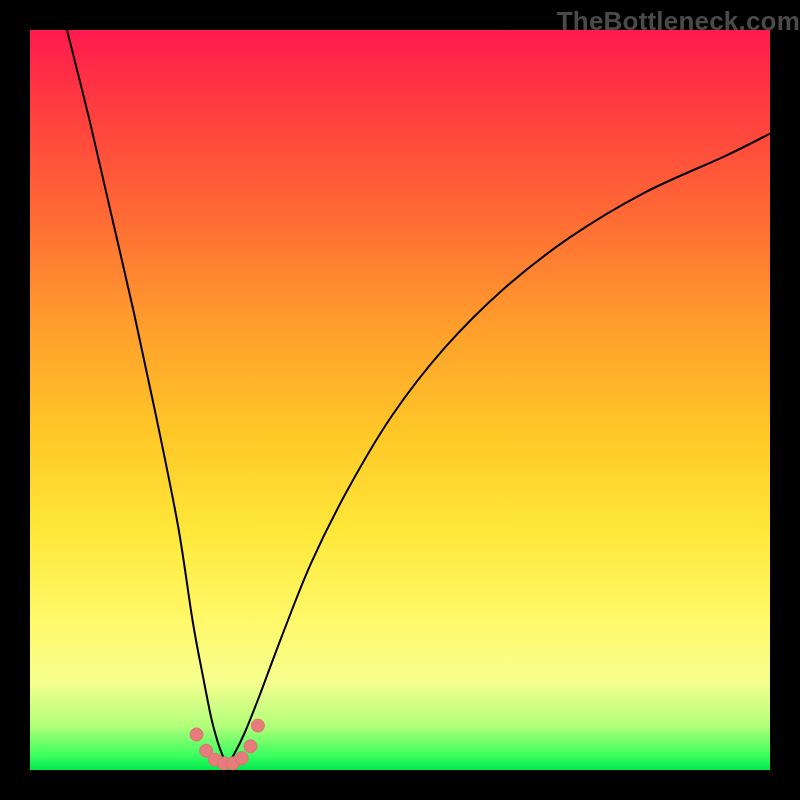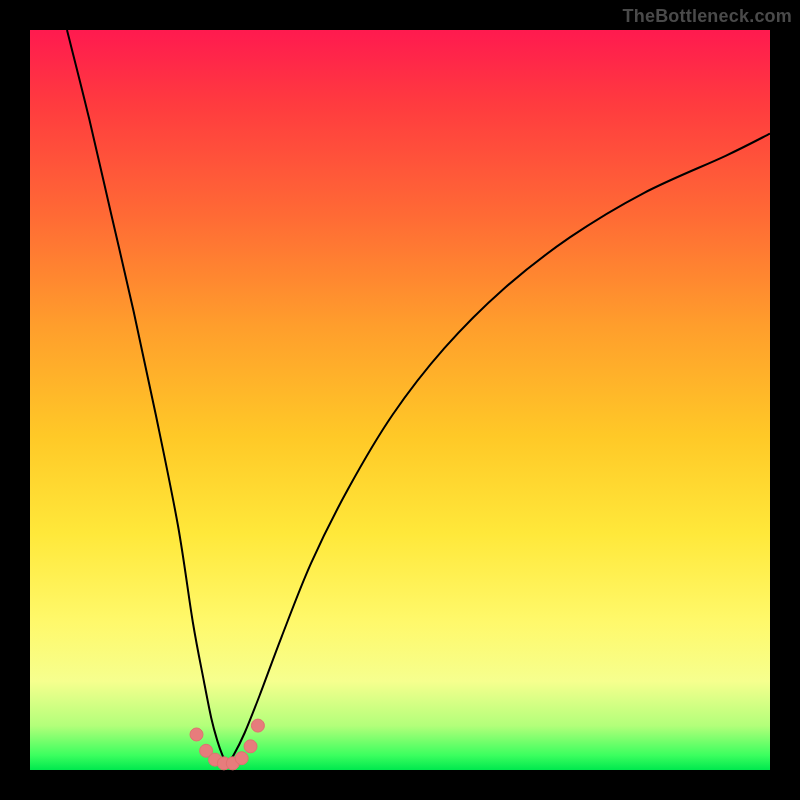--- a/index.html
+++ b/index.html
@@ -26,22 +26,22 @@
       #ffe83a 68%,
       #fff96b 80%,
       #f6ff8e 88%,
       #b3ff7a 94%,
       #3cff5f 98%,
       #00e84e 100%);
   }
   .watermark {
     position: absolute;
     top: 6px;
-    right: 8px;
-    font-size: 18px;
+    right: 0;
+    font-size: 26px;
     font-weight: 600;
     color: #4a4a4a;
     letter-spacing: 0.2px;
     user-select: none;
   }
   svg.plot {
     position: absolute;
     left: 0; top: 0;
     width: 740px;
     height: 740px;

